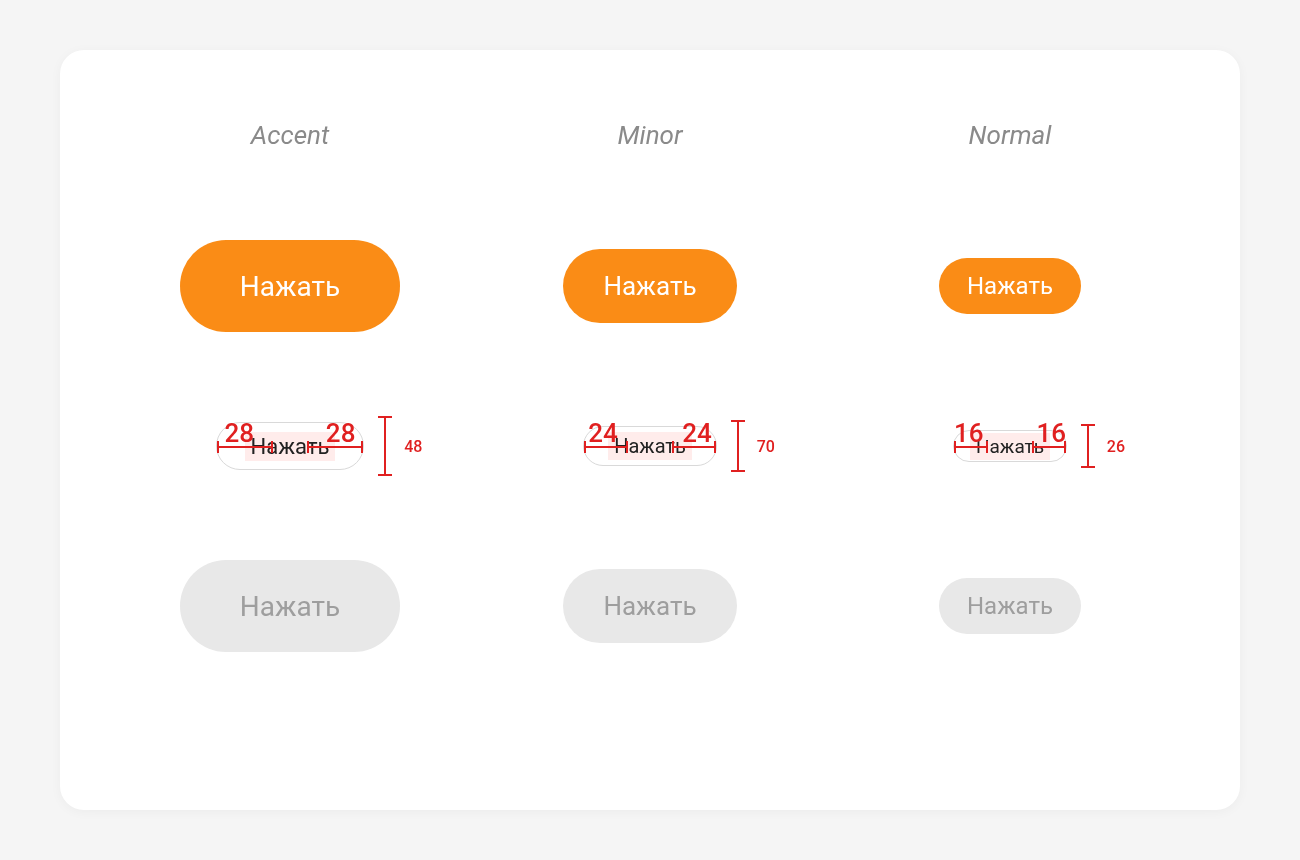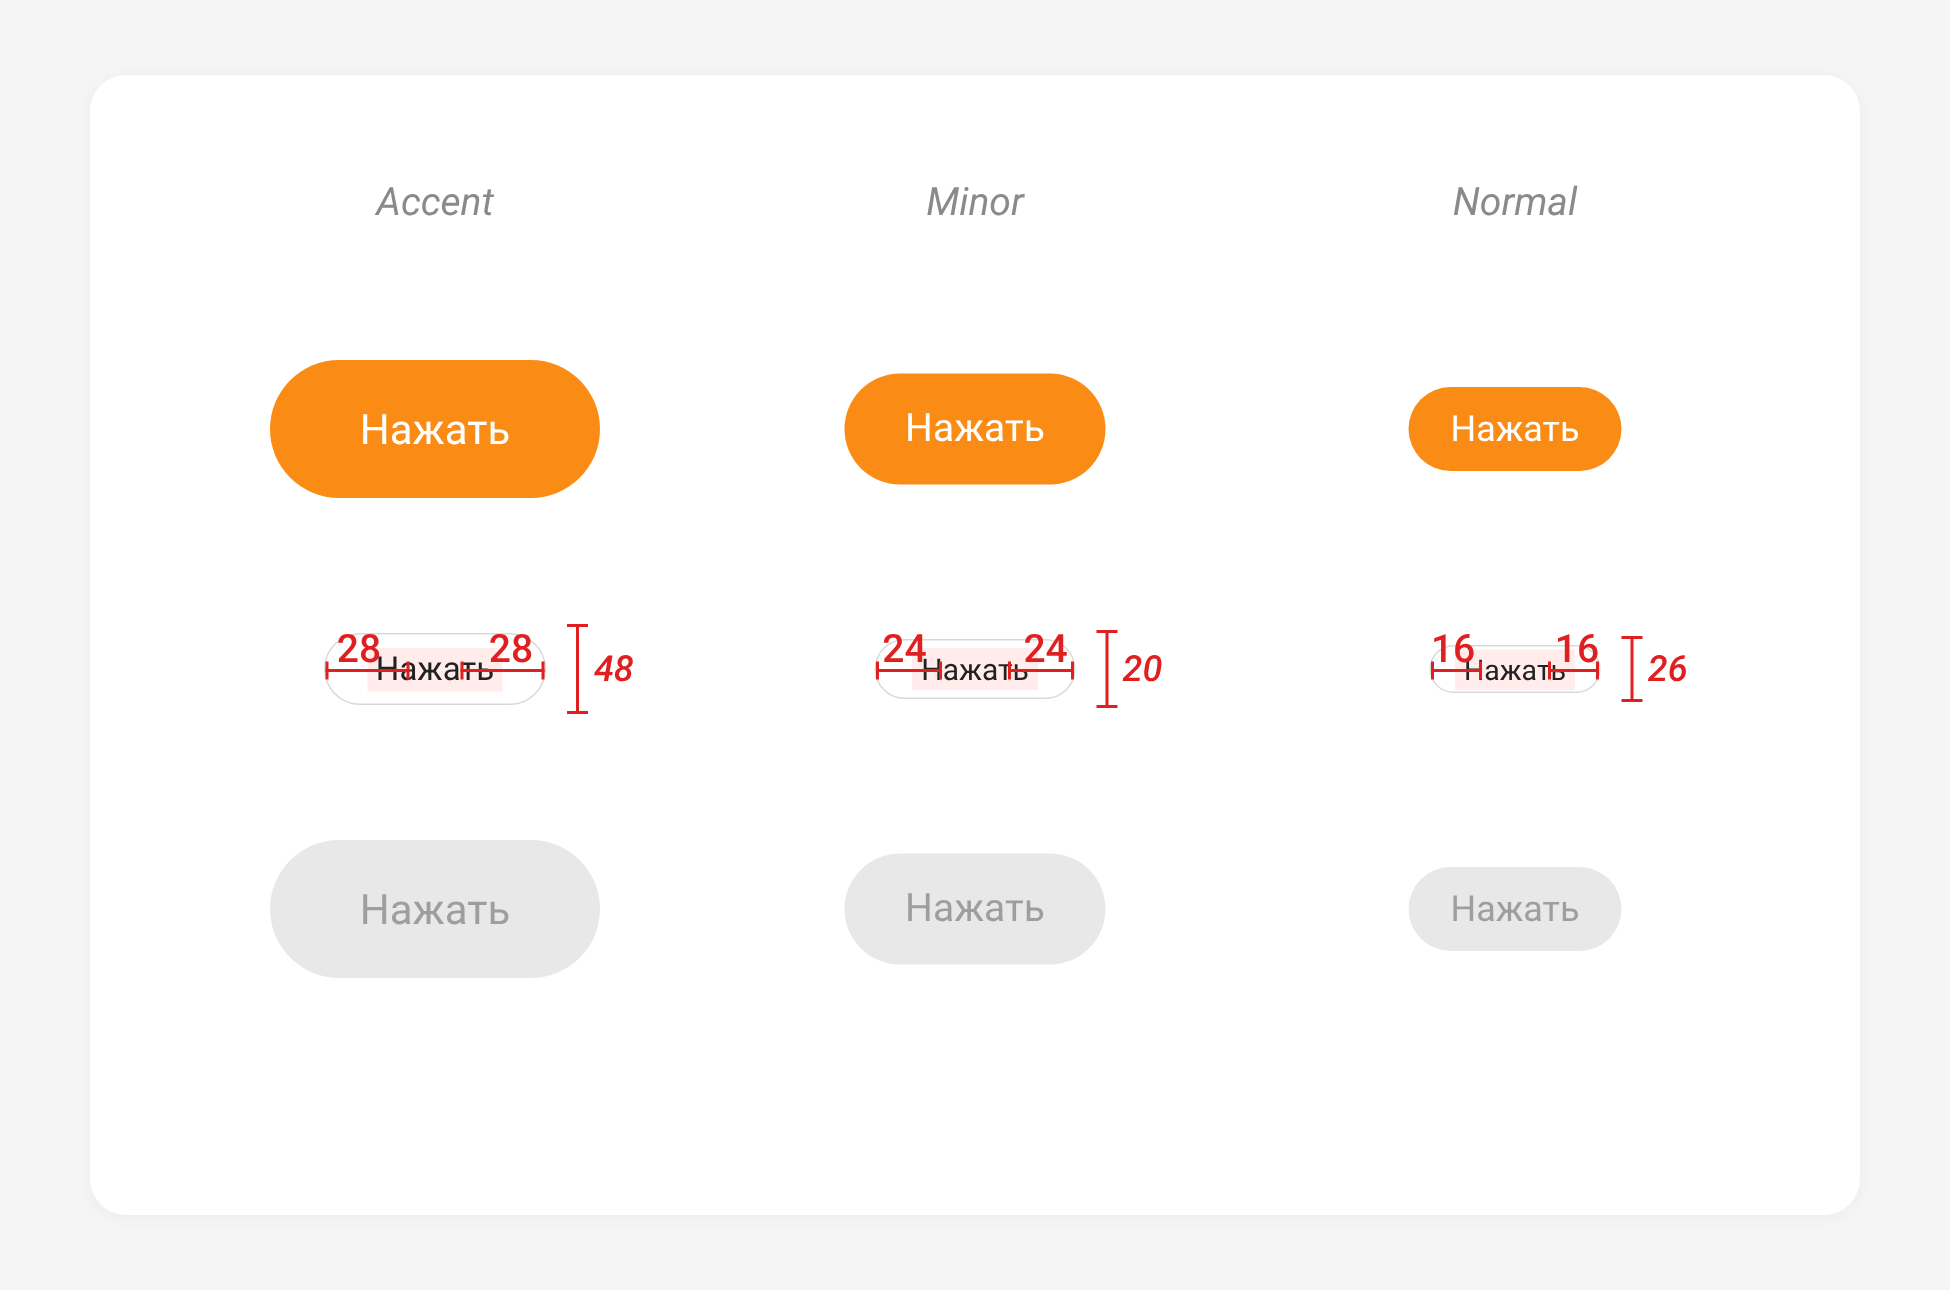--- a/index.html
+++ b/index.html
@@ -112,24 +112,23 @@
     width:14px;height:2px;
     background:#e02020;
   }
   .vbar::before{top:0}
   .vbar::after{bottom:0}
   .vbar-num{
     position:absolute;
     right:-58px;
     top:50%;
     transform:translateY(-50%);
-    font-size:24px;
+    font-size:16px;
     color:#e02020;
     font-weight:500;
-    font-style:italic;
   }
 </style>
 </head>
 <body>
 
 <div class="stage">
   <div class="card">
     <div class="grid">
 
       <div class="col-title">Accent</div>
@@ -164,21 +163,21 @@
         <div class="spec-btn spec-normal">
           <span class="hbar hbar-left" style="width:44px">
             <span class="hbar-num" style="left:4px">24</span>
           </span>
           <span class="spec-label">Нажать</span>
           <span class="hbar hbar-right" style="width:44px">
             <span class="hbar-num" style="right:4px">24</span>
           </span>
         </div>
         <span class="vbar" style="height:52px"></span>
-        <span class="vbar-num">20</span>
+        <span class="vbar-num">70</span>
       </div>
 
       <div class="spec">
         <div class="spec-btn spec-minor">
           <span class="hbar hbar-left" style="width:34px">
             <span class="hbar-num" style="left:0">16</span>
           </span>
           <span class="spec-label">Нажать</span>
           <span class="hbar hbar-right" style="width:34px">
             <span class="hbar-num" style="right:0">16</span>

